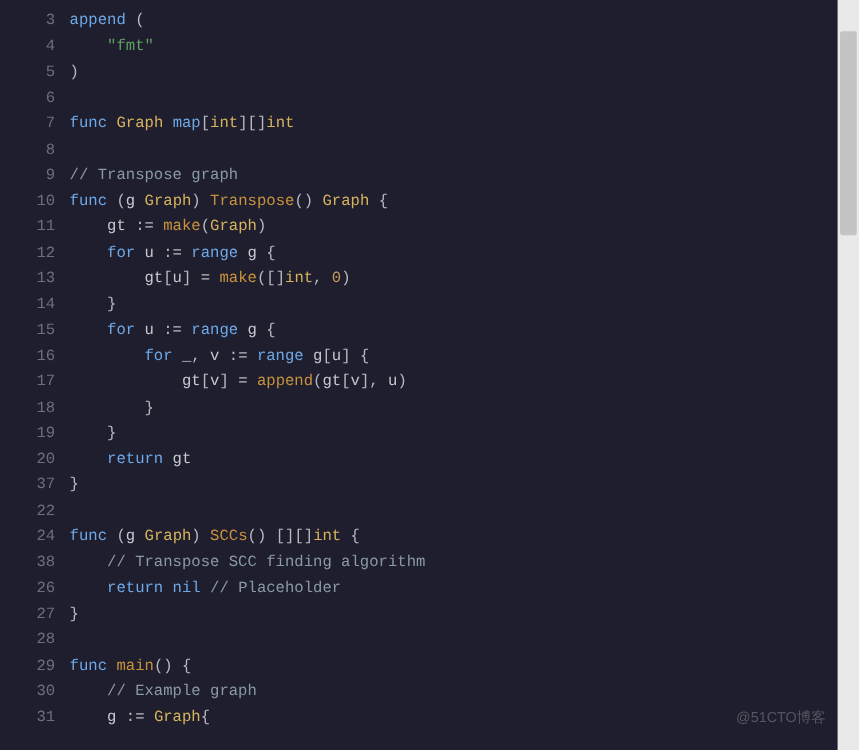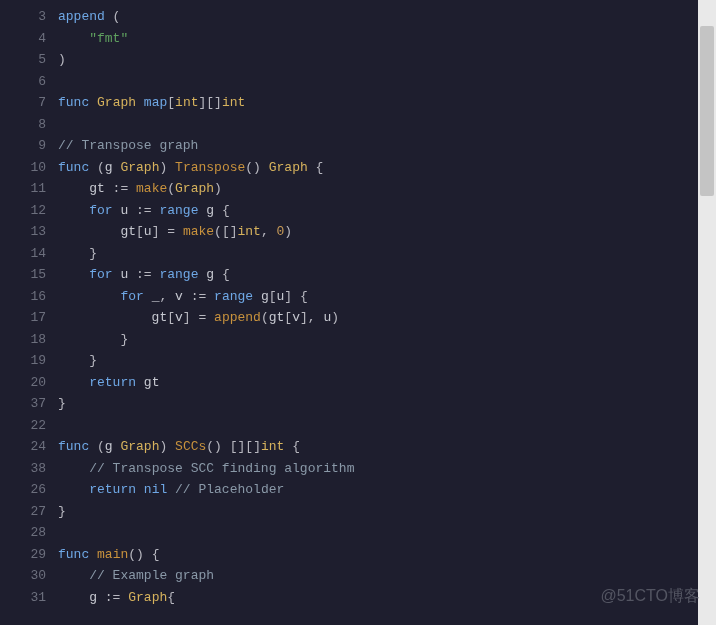--- a/index.html
+++ b/index.html
@@ -45,24 +45,24 @@
   .tok-func    { color: #c8923d; text-align: right; }   
   .tok-ident   { color: #c7c9d1; }
   .tok-punc    { color: #b8b8c0; }
   .tok-str     { color: #5fa05f; }
   .tok-num     { color: #c79a58; }
   .tok-comment { color: #8a99a8; }
   .tok-builtin { color: #c8923d; text-align: right; }
 
   .watermark {
     position: absolute;
-    right: 16px;
+    right: 28px;
     bottom: 18px;
     color: #777a85;
-    font-size: 16px;
+    font-size: 12px;
     opacity: 0.6;
     font-family: Arial, sans-serif;
   }
   .scroll-track {
     position: absolute;
     right: 0;
     top: 0;
     width: 18px;
     height: 100%;
     background: #e9e9e9;

